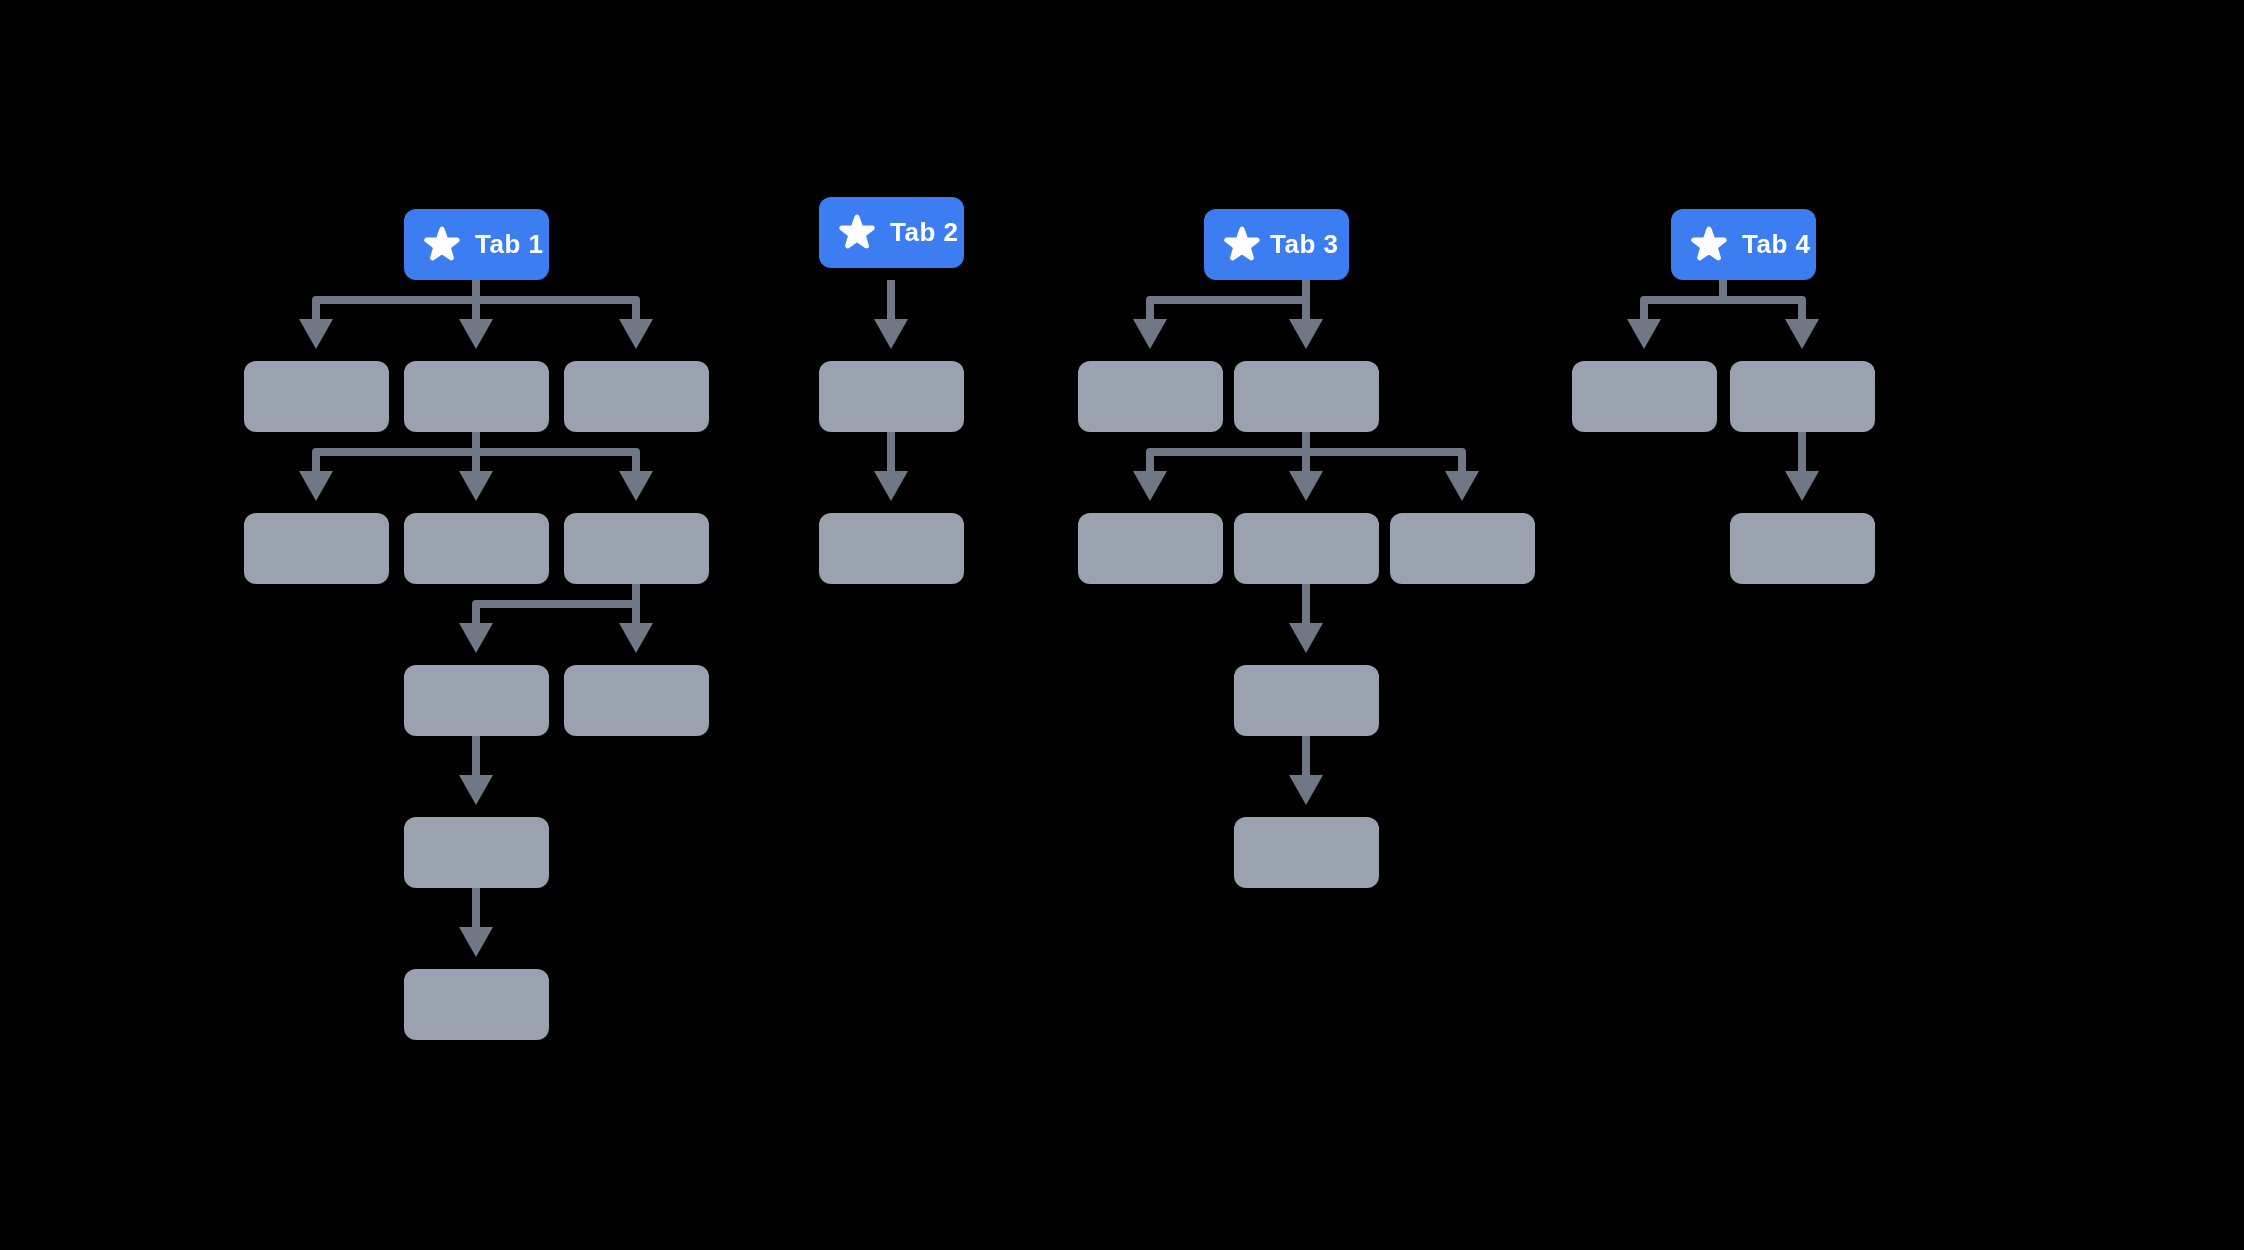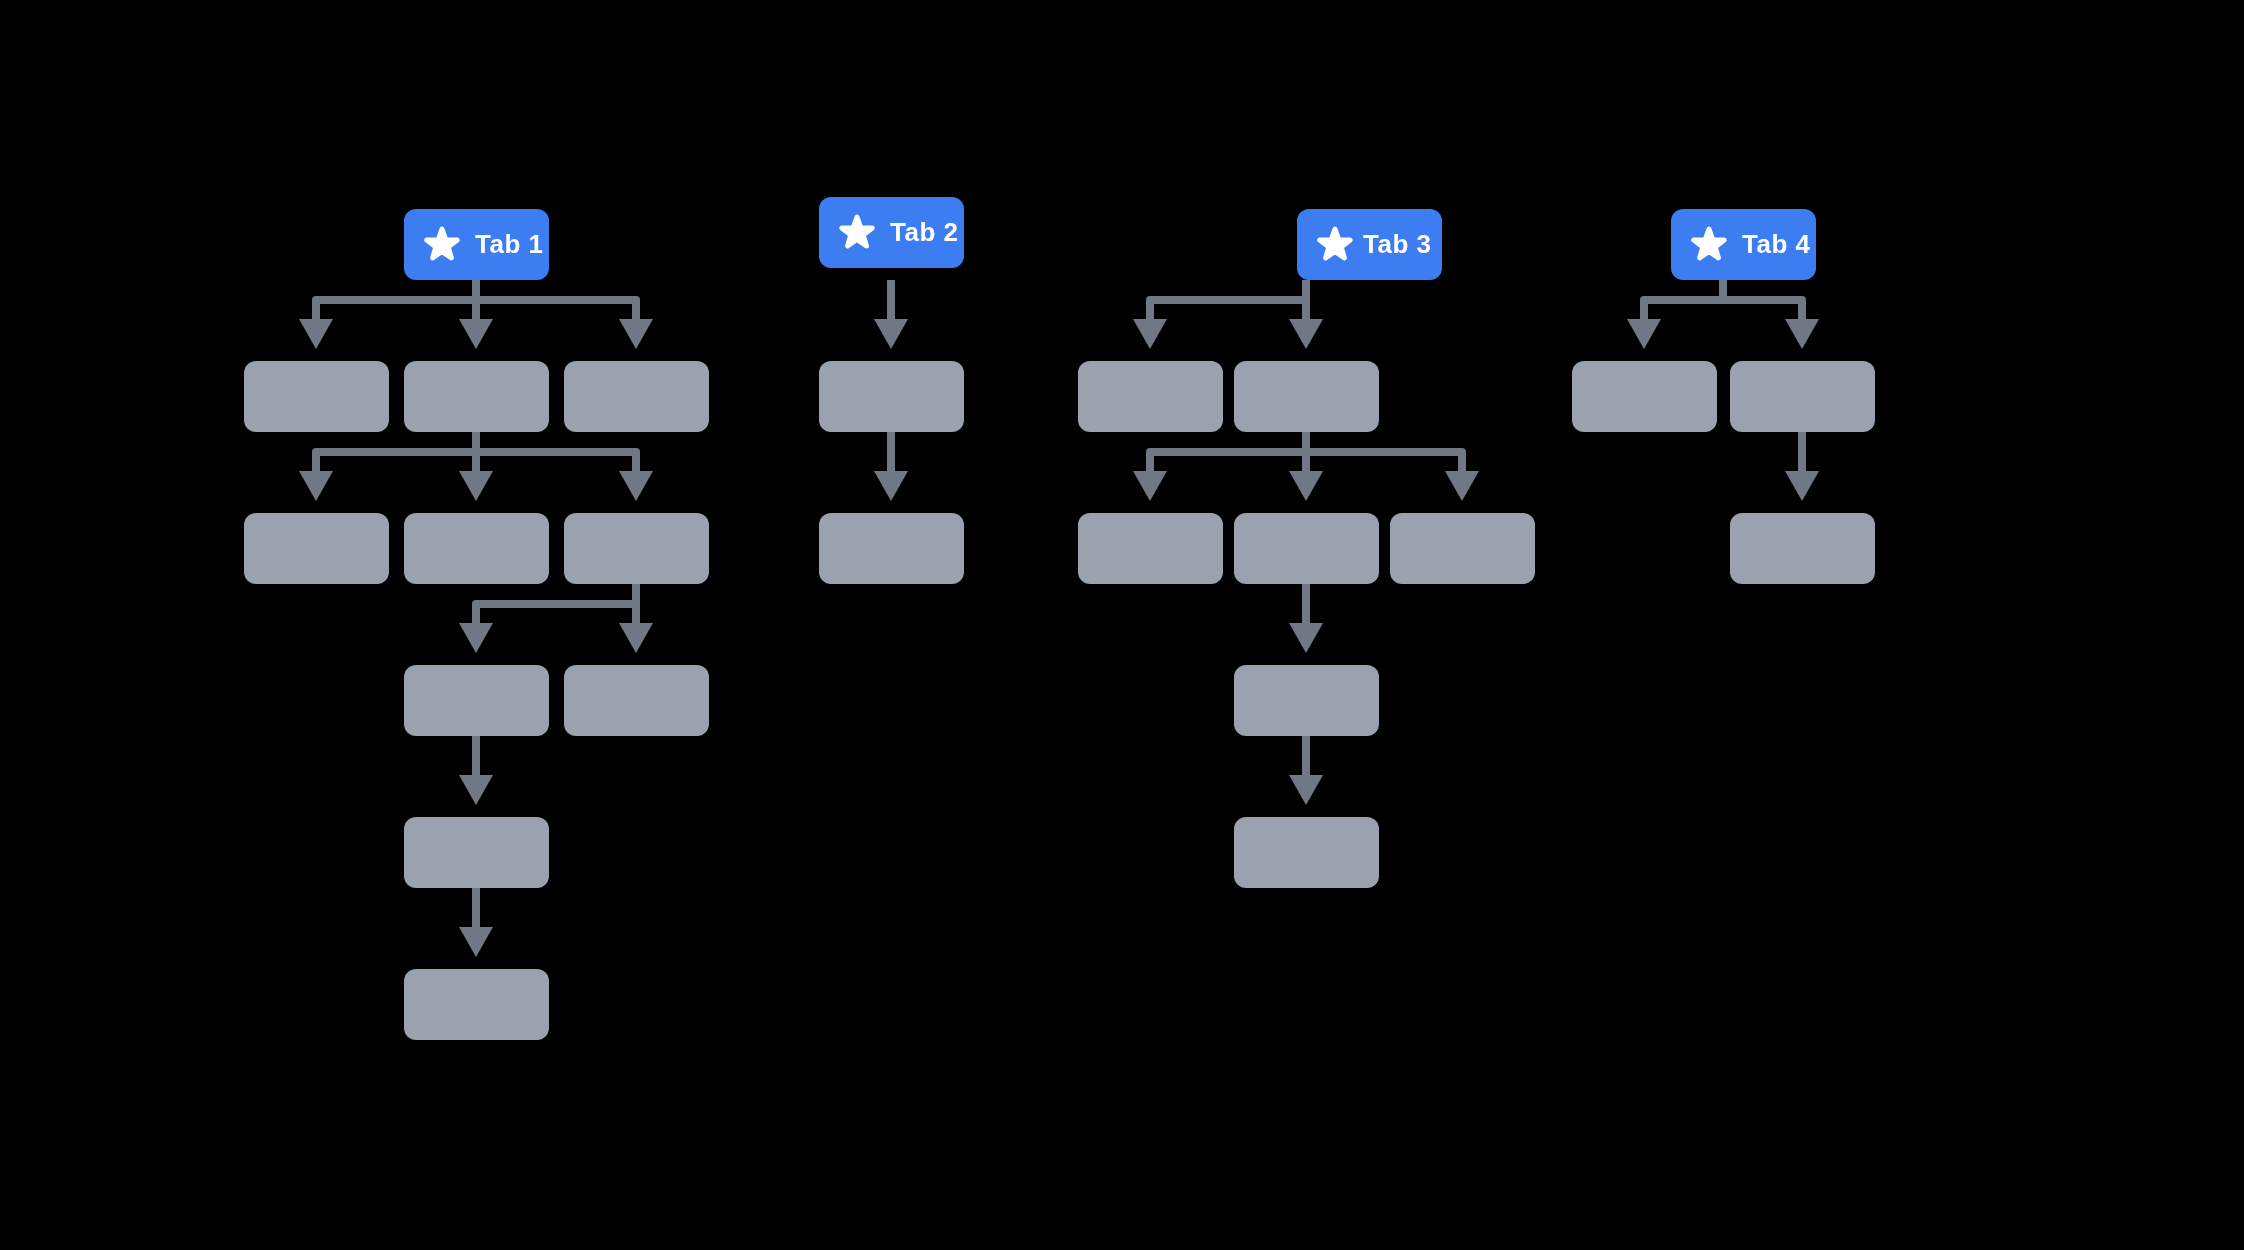--- a/index.html
+++ b/index.html
@@ -89,21 +89,21 @@
       <path d="M0,-16 L3.82,-5.26 L15.22,-4.94 L6.18,2.01 L9.4,12.94 L0,6.5 L-9.4,12.94 L-6.18,2.01 L-15.22,-4.94 L-3.82,-5.26 Z" fill="currentColor" stroke="currentColor" stroke-width="5" stroke-linejoin="round"></path>
     </svg>
     <span class="label">Tab 1</span>
   </div>
   <div class="tab" style="left:819px;top:197px;">
     <svg class="star" viewBox="-20 -20 40 40">
       <path d="M0,-16 L3.82,-5.26 L15.22,-4.94 L6.18,2.01 L9.4,12.94 L0,6.5 L-9.4,12.94 L-6.18,2.01 L-15.22,-4.94 L-3.82,-5.26 Z" fill="currentColor" stroke="currentColor" stroke-width="5" stroke-linejoin="round"></path>
     </svg>
     <span class="label">Tab 2</span>
   </div>
-  <div class="tab" style="left:1297px;top:209px;gap:8px;">
+  <div class="tab" style="left:1204px;top:209px;gap:8px;">
     <svg class="star" viewBox="-20 -20 40 40">
       <path d="M0,-16 L3.82,-5.26 L15.22,-4.94 L6.18,2.01 L9.4,12.94 L0,6.5 L-9.4,12.94 L-6.18,2.01 L-15.22,-4.94 L-3.82,-5.26 Z" fill="currentColor" stroke="currentColor" stroke-width="5" stroke-linejoin="round"></path>
     </svg>
     <span class="label">Tab 3</span>
   </div>
   <div class="tab" style="left:1651px;top:209px;margin-left:20px;">
     <svg class="star" viewBox="-20 -20 40 40">
       <path d="M0,-16 L3.82,-5.26 L15.22,-4.94 L6.18,2.01 L9.4,12.94 L0,6.5 L-9.4,12.94 L-6.18,2.01 L-15.22,-4.94 L-3.82,-5.26 Z" fill="currentColor" stroke="currentColor" stroke-width="5" stroke-linejoin="round"></path>
     </svg>
     <span class="label">Tab 4</span>

